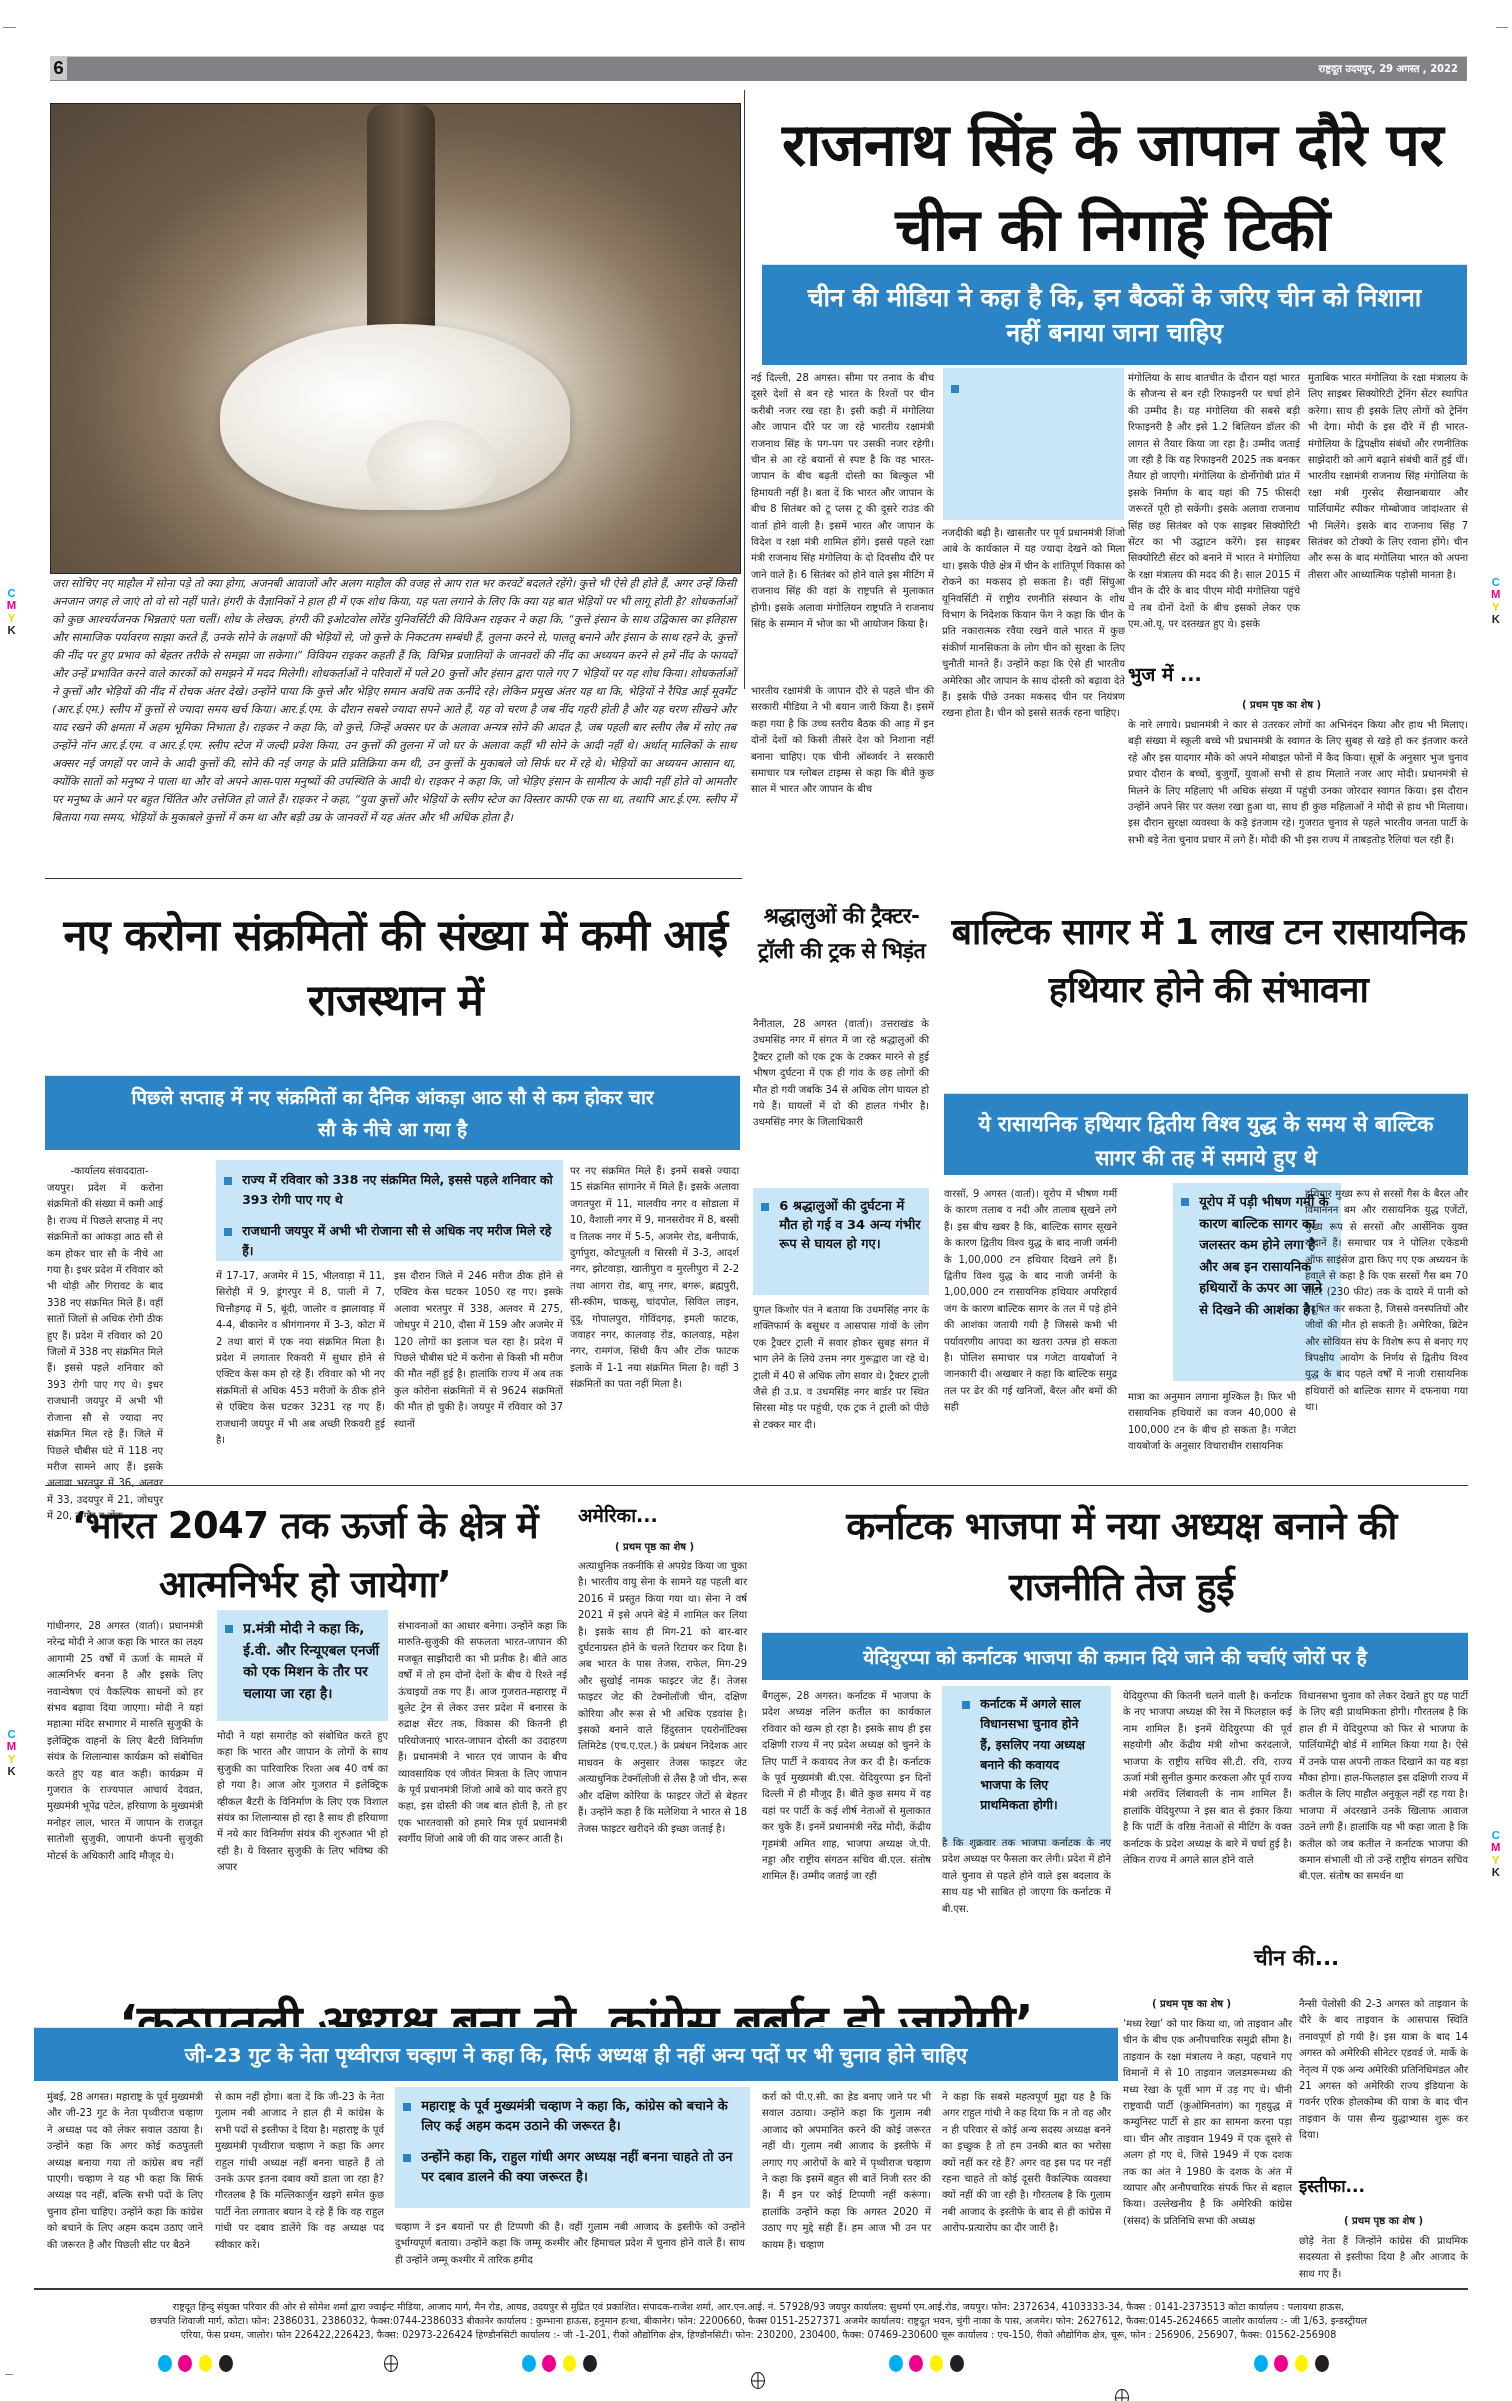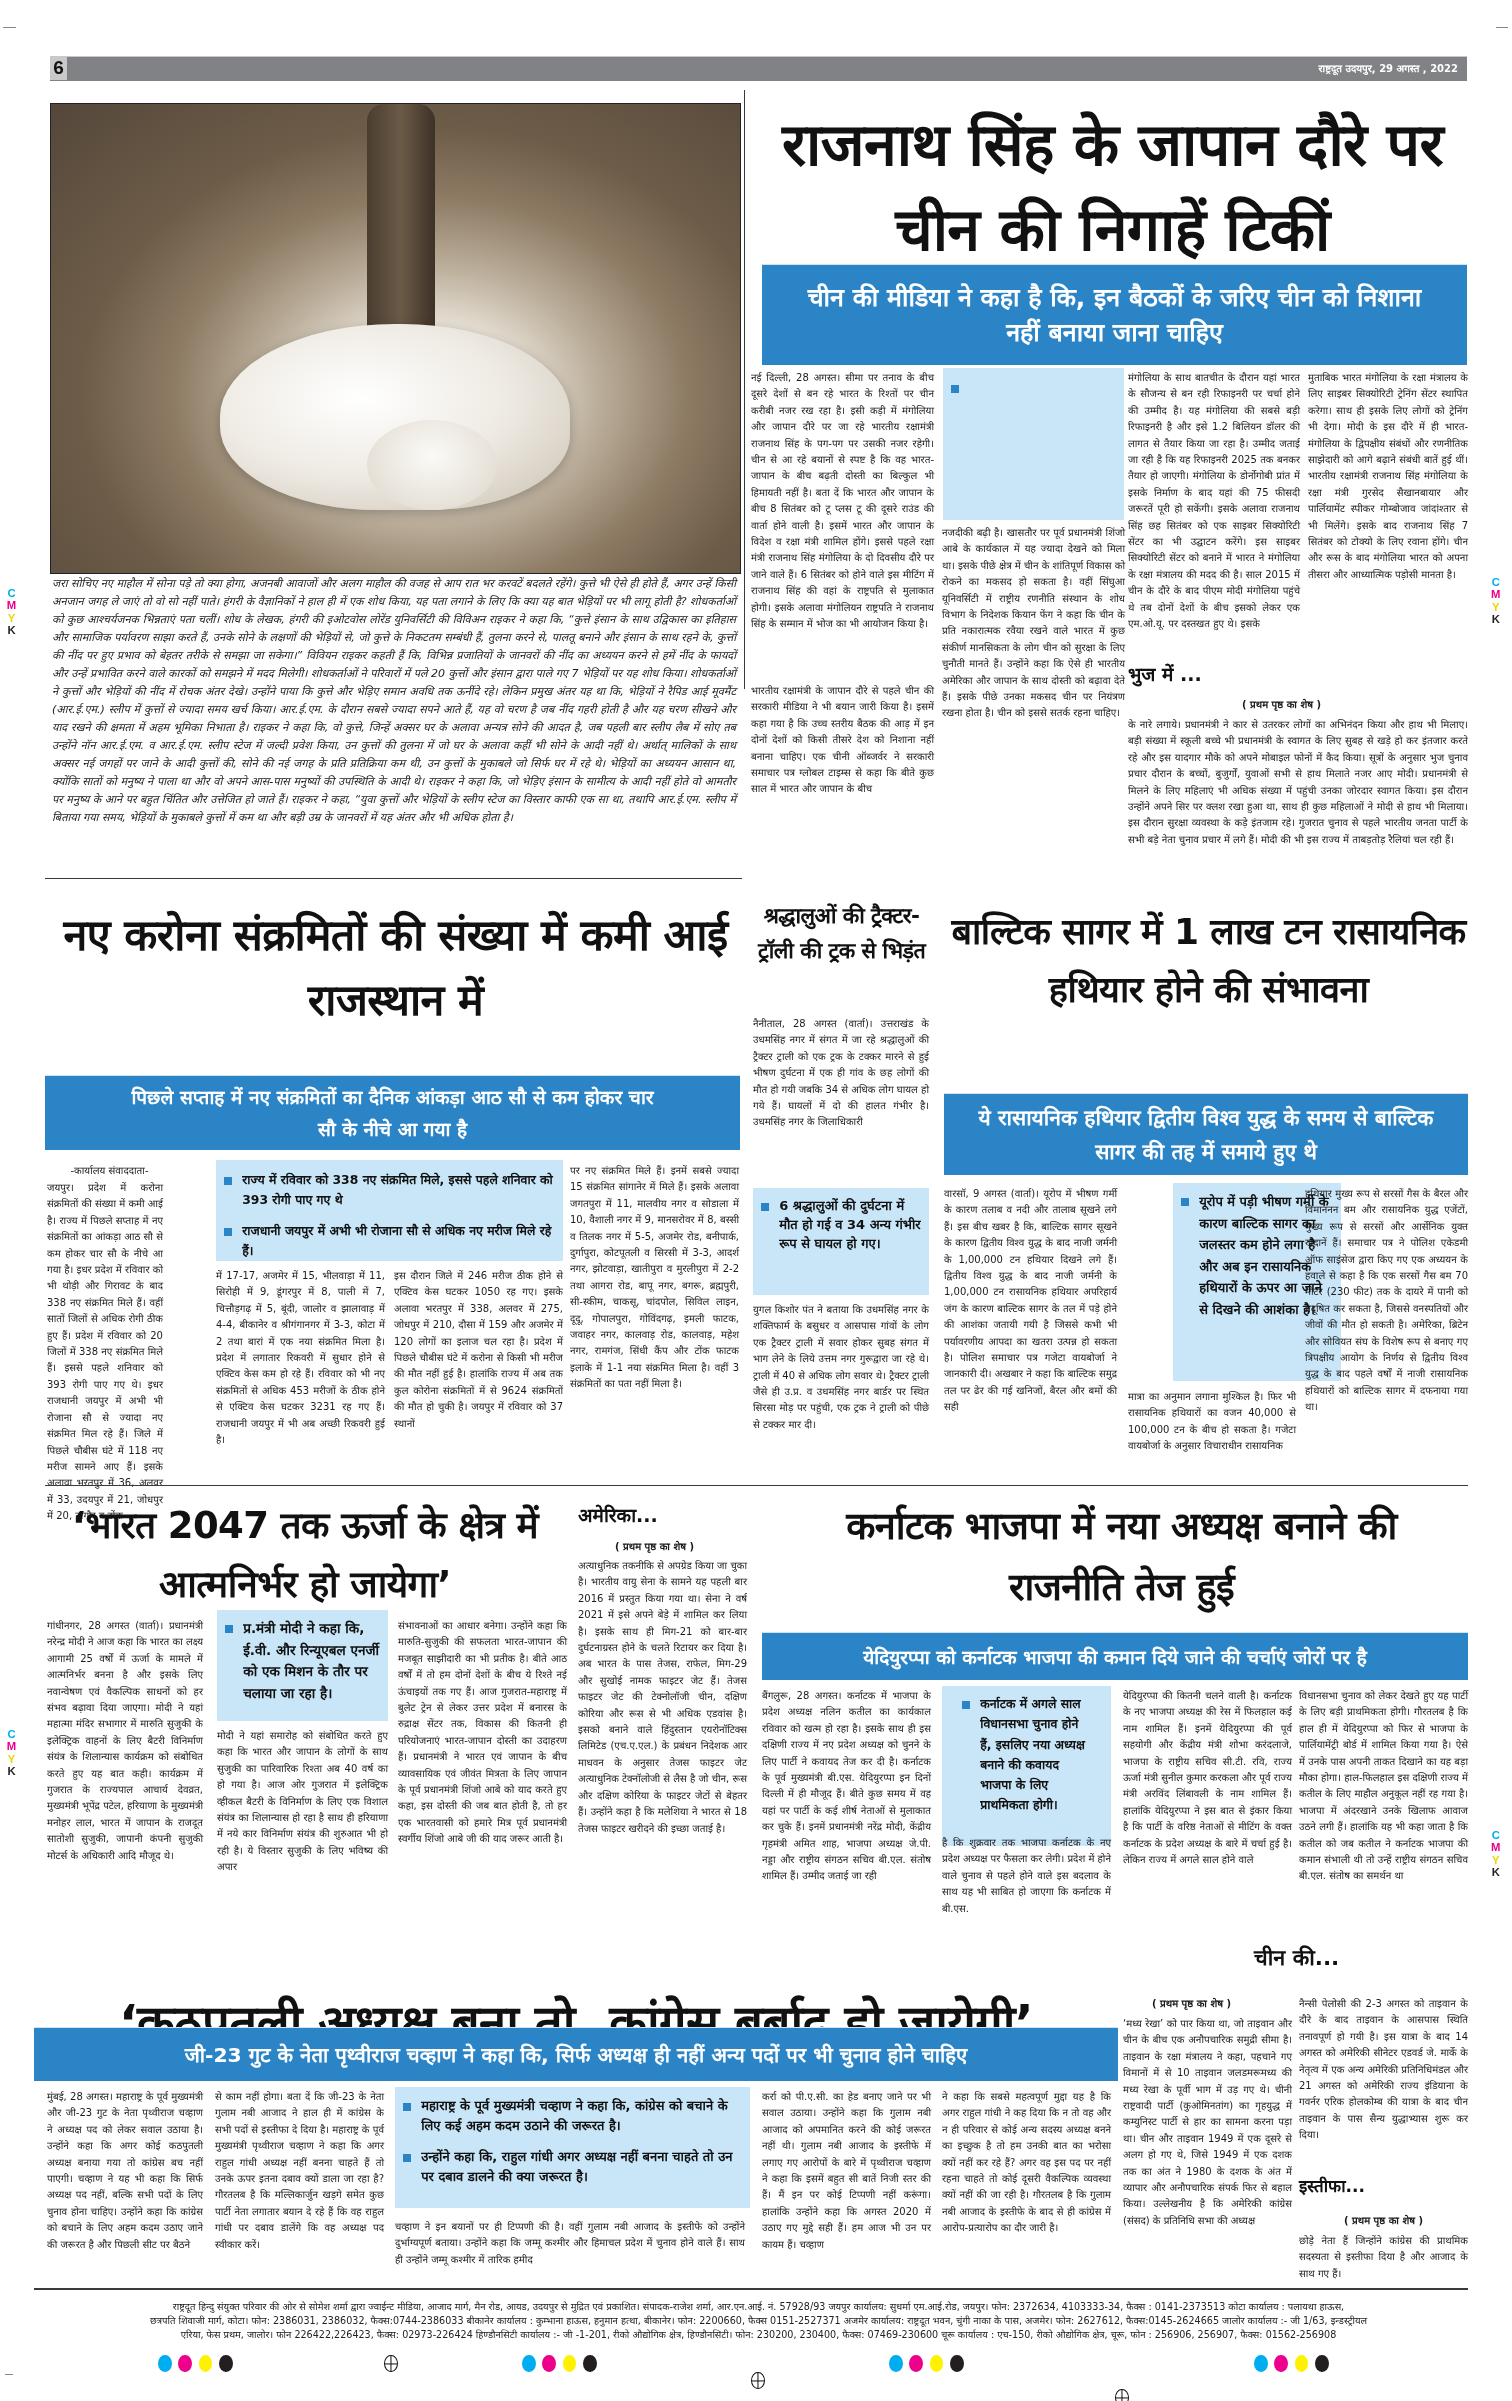--- a/index.html
+++ b/index.html
@@ -98,21 +98,21 @@
 <div class="abs col" style="left:753px;top:1016px;width:176px;">नैनीताल, 28 अगस्त (वार्ता)। उत्तराखंड के उधमसिंह नगर में संगत में जा रहे श्रद्धालुओं की ट्रैक्टर ट्राली को एक ट्रक के टक्कर मारने से हुई भीषण दुर्घटना में एक ही गांव के छह लोगों की मौत हो गयी जबकि 34 से अधिक लोग घायल हो गये हैं। घायलों में दो की हालत गंभीर है। उधमसिंह नगर के जिलाधिकारी</div>
 <div class="abs pull" style="left:753px;top:1188px;width:176px;height:107px;padding:8px 8px;box-sizing:border-box;font-size:13px;line-height:19px;">
   <div class="item">
       <span class="sq"></span>
       <span>6 श्रद्धालुओं की दुर्घटना में मौत हो गई व 34 अन्य गंभीर रूप से घायल हो गए।</span>
     </div>
 </div>
 <div class="abs col" style="left:753px;top:1302px;width:176px;">युगल किशोर पंत ने बताया कि उधमसिंह नगर के शक्तिफार्म के बसुधर व आसपास गांवों के लोग एक ट्रैक्टर ट्राली में सवार होकर सुबह संगत में भाग लेने के लिये उत्तम नगर गुरूद्वारा जा रहे थे। ट्राली में 40 से अधिक लोग सवार थे। ट्रैक्टर ट्राली जैसे ही उ.प्र. व उधमसिंह नगर बार्डर पर स्थित सिरसा मोड़ पर पहुंची, एक ट्रक ने ट्राली को पीछे से टक्कर मार दी।</div>
 
 <div class="abs h-big" style="left:949px;top:903px;width:519px;font-size:36px;line-height:58px;">बाल्टिक सागर में 1 लाख टन रासायनिक हथियार होने की संभावना</div>
-<div class="abs deck" style="left:944px;top:1093px;width:524px;height:82px;font-size:21px;line-height:34px;padding:0 17px;box-sizing:border-box;">
+<div class="abs deck" style="left:944px;top:1093px;width:524px;height:82px;font-size:21px;line-height:34px;padding:0 17px;box-sizing:border-box;align-items:flex-end;">
   <span>ये रासायनिक हथियार द्वितीय विश्व युद्ध के समय से बाल्टिक सागर की तह में समाये हुए थे</span>
 </div>
 <div class="abs col" style="left:944px;top:1186px;width:173px;">वारसॉ, 9 अगस्त (वार्ता)। यूरोप में भीषण गर्मी के कारण तलाब व नदी और तालाब सूखने लगे हैं। इस बीच खबर है कि, बाल्टिक सागर सूखने के कारण द्वितीय विश्व युद्ध के बाद नाजी जर्मनी के 1,00,000 टन हथियार दिखने लगे हैं। द्वितीय विश्व युद्ध के बाद नाजी जर्मनी के 1,00,000 टन रासायनिक हथियार अपरिहार्य जंग के कारण बाल्टिक सागर के तल में पड़े होने की आशंका जतायी गयी है जिससे कभी भी पर्यावरणीय आपदा का खतरा उत्पन्न हो सकता है। पोलिश समाचार पत्र गजेटा वायबोर्जा ने जानकारी दी। अखबार ने कहा कि बाल्टिक समुद्र तल पर ढेर की गई खनिजों, बैरल और बमों की सही</div>
 <div class="abs pull" style="left:1128px;top:1183px;width:168px;height:198px;padding:8px 8px;box-sizing:border-box;font-size:13px;line-height:21.5px;margin-left:45px;">
   <div class="item">
       <span class="sq"></span>
       <span>यूरोप में पड़ी भीषण गर्मी के कारण बाल्टिक सागर का जलस्तर कम होने लगा है और अब इन रासायनिक हथियारों के ऊपर आ जाने से दिखने की आशंका है।</span>
     </div>
 </div>
 <div class="abs col" style="left:1128px;top:1389px;width:168px;">मात्रा का अनुमान लगाना मुश्किल है। फिर भी रासायनिक हथियारों का वजन 40,000 से 100,000 टन के बीच हो सकता है। गजेटा वायबोर्जा के अनुसार विचाराधीन रासायनिक</div>

